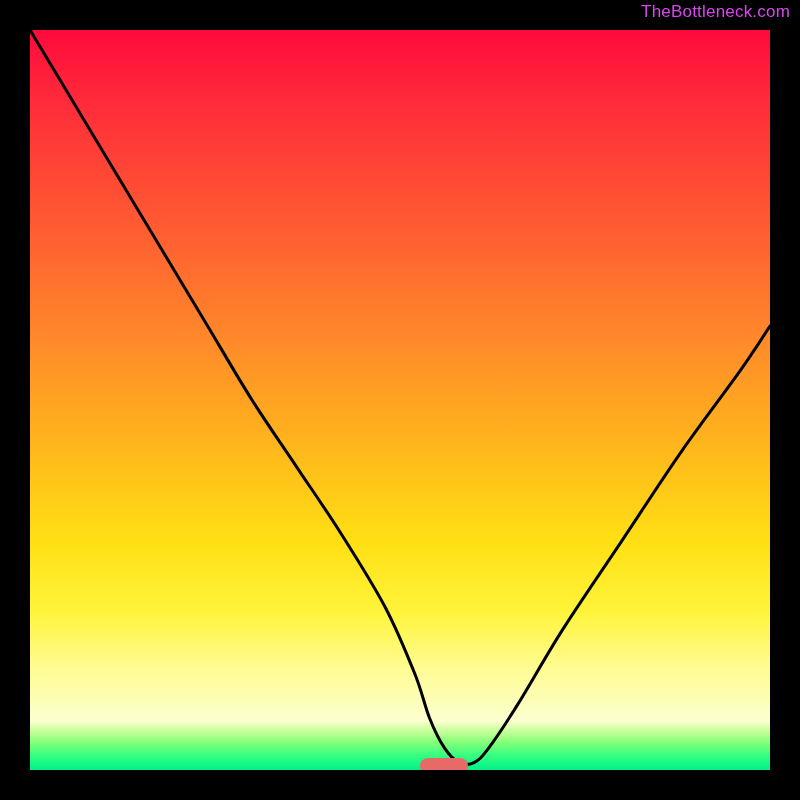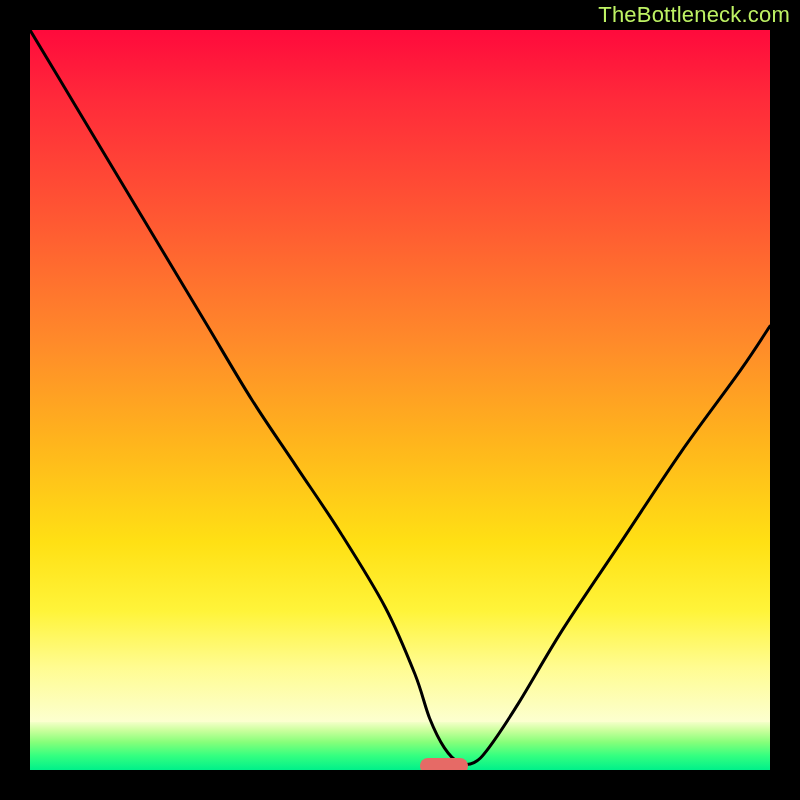--- a/index.html
+++ b/index.html
@@ -14,22 +14,22 @@
   .frame {
     position: relative;
     width: 800px;
     height: 800px;
     background: #000;
   }
   .watermark {
     position: absolute;
     top: 2px;
     right: 10px;
-    color: #bef264;
-    font-size: 22px;
+    color: #d946ef;
+    font-size: 17px;
     font-weight: 500;
     letter-spacing: 0.2px;
     user-select: none;
   }
   .plot-area {
     position: absolute;
     left: 30px;
     top: 30px;
     width: 740px;
     height: 740px;

